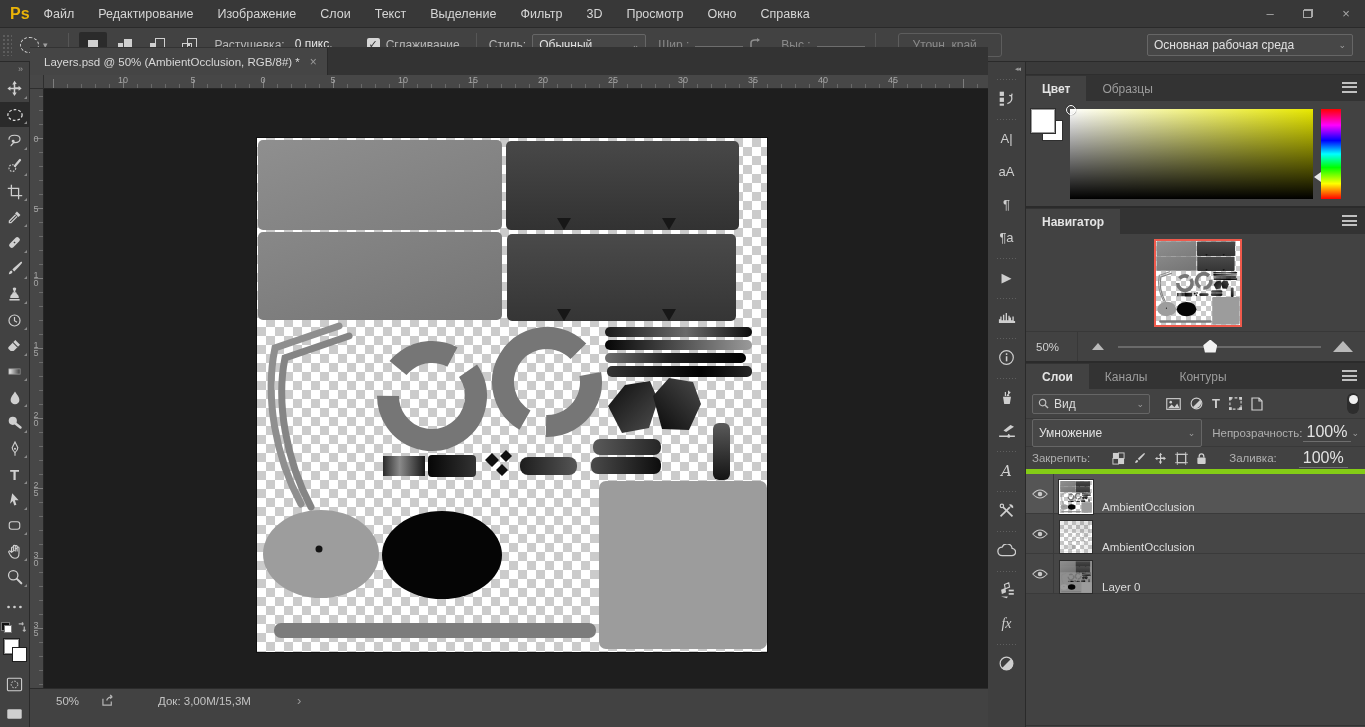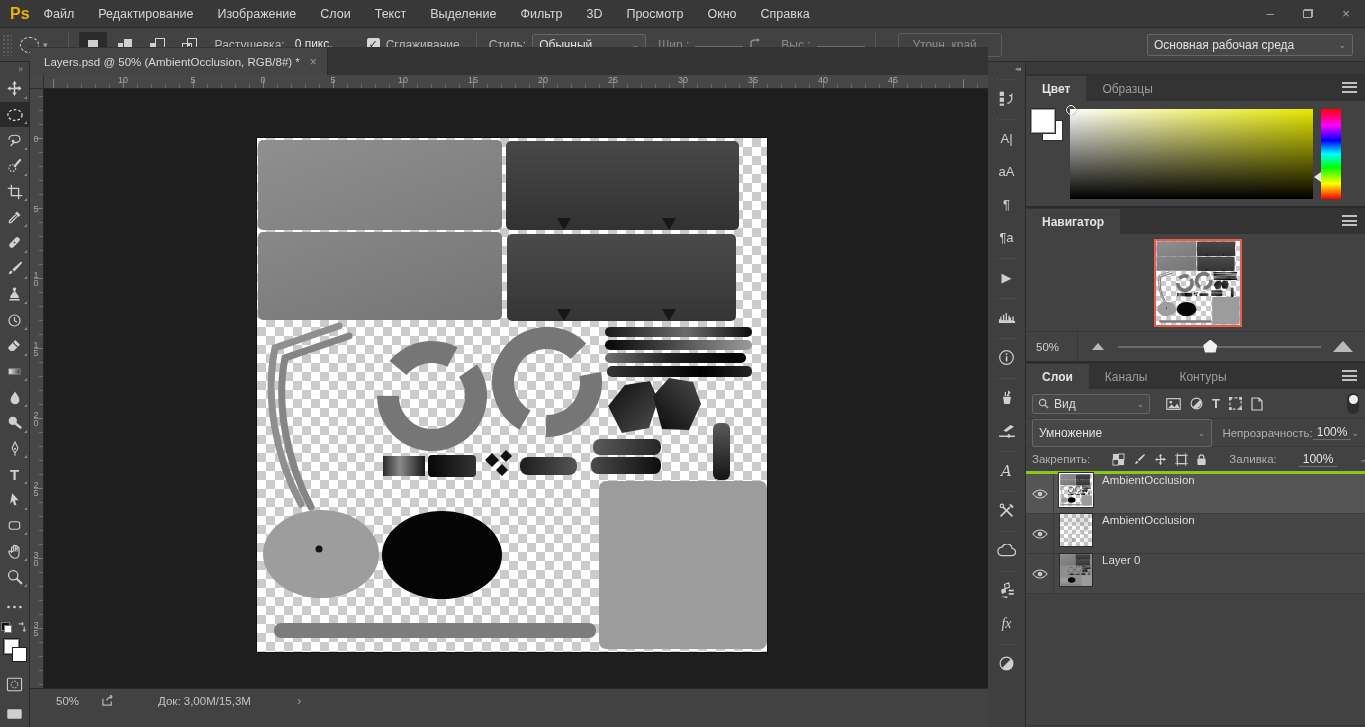--- a/index.html
+++ b/index.html
@@ -136,25 +136,25 @@
   .layers-panel{position:relative;height:362px;background:#424242;}
   .lrow{display:flex;align-items:center;box-sizing:border-box;}
   .filter-row{height:30px;border-bottom:1px solid #393939;padding:0 6px;gap:8px;}
   .filter-dd{width:118px;height:20px;border:1px solid #666;border-radius:2px;background:#474747;display:flex;align-items:center;gap:5px;padding:0 5px;box-sizing:border-box;}
   .filter-icons{display:flex;gap:9px;align-items:center;margin-left:8px;color:#cfcfcf;}
   .filter-toggle{margin-left:auto;width:12px;height:21px;background:#2d2d2d;border-radius:6px;position:relative;}
   .filter-toggle i{position:absolute;left:1.5px;top:1.5px;width:9px;height:9px;border-radius:50%;background:#f0f0f0;}
   .blend-row{height:28px;border-bottom:1px solid #393939;padding:0 6px;}
   .blend-dd{width:180px;height:20px;}
   .op-label{margin-left:10px;color:#b0b0b0;font-size:11.5px;}
-  .op-value{border-bottom:1px solid #6e6e6e;padding:0 4px;color:#e3e3e3;font-size:12px;}
-  .lock-row{height:27px;border-bottom:3px solid #84cc16;padding:0 6px;color:#b0b0b0;font-size:11.5px;gap:22px;}
+  .op-value{border-bottom:1px solid #6e6e6e;padding:0 4px;color:#e3e3e3;font-size:16px;}
+  .lock-row{height:27px;border-bottom:5px solid #84cc16;padding:0 6px;color:#b0b0b0;font-size:11.5px;gap:22px;}
   .lock-icons{display:flex;gap:8px;align-items:center;color:#cfcfcf;}
   .layer-list{position:relative;}
-  .layer-row{height:39px;display:flex;align-items:flex-start;border-bottom:1px solid #3a3a3a;background:#464646;}
+  .layer-row{height:39px;display:flex;align-items:flex-end;border-bottom:1px solid #3a3a3a;background:#464646;}
   .layer-row.selected{background:#555555;}
   .eye-cell{width:28px;display:flex;justify-content:center;border-right:1px solid #3a3a3a;height:100%;align-items:center;box-sizing:border-box;}
   .thumb{width:32px;height:32px;margin-left:6px;background:repeating-conic-gradient(#c8c8c8 0 25%, #ffffff 0 50%) 0 0 / 8px 8px;position:relative;box-shadow:0 0 0 1px #2c2c2c;}
   .thumb.sel{box-shadow:0 0 0 1px #fff,0 0 0 2px #2c2c2c;}
   .thumb.graybg{background:#8f8f8f;}
   .lname{margin-left:10px;font-size:11.5px;color:#dcdcdc;}
   .layers-footer{position:absolute;left:0;bottom:0;width:339px;height:26px;background:#424242;border-top:1px solid #333;display:flex;align-items:center;justify-content:flex-end;gap:13px;padding-right:12px;box-sizing:border-box;color:#b5b5b5;}
 </style>
 </head>
 <body>

